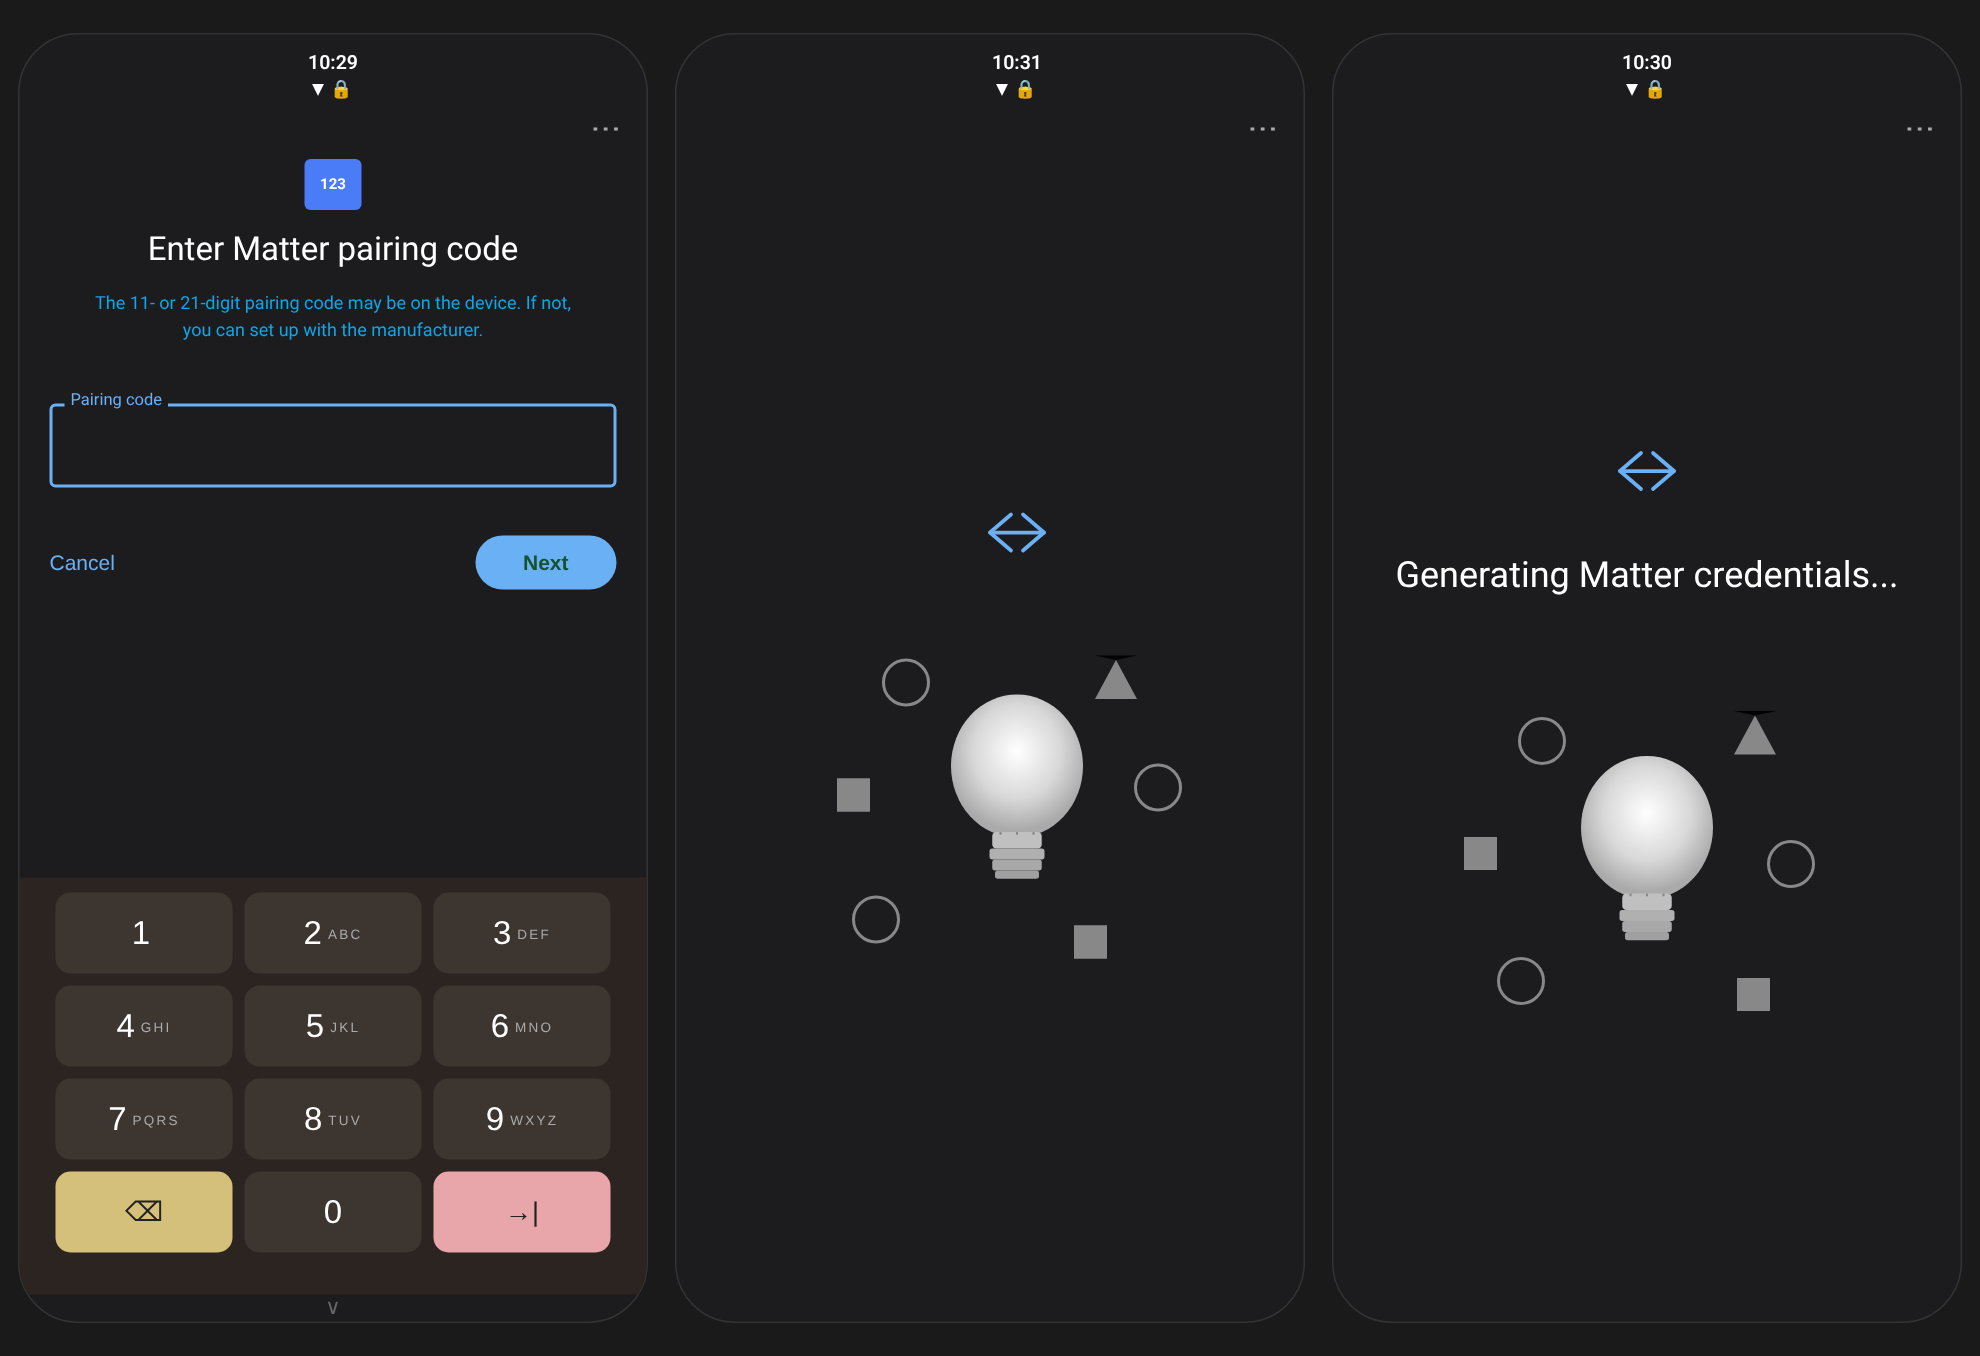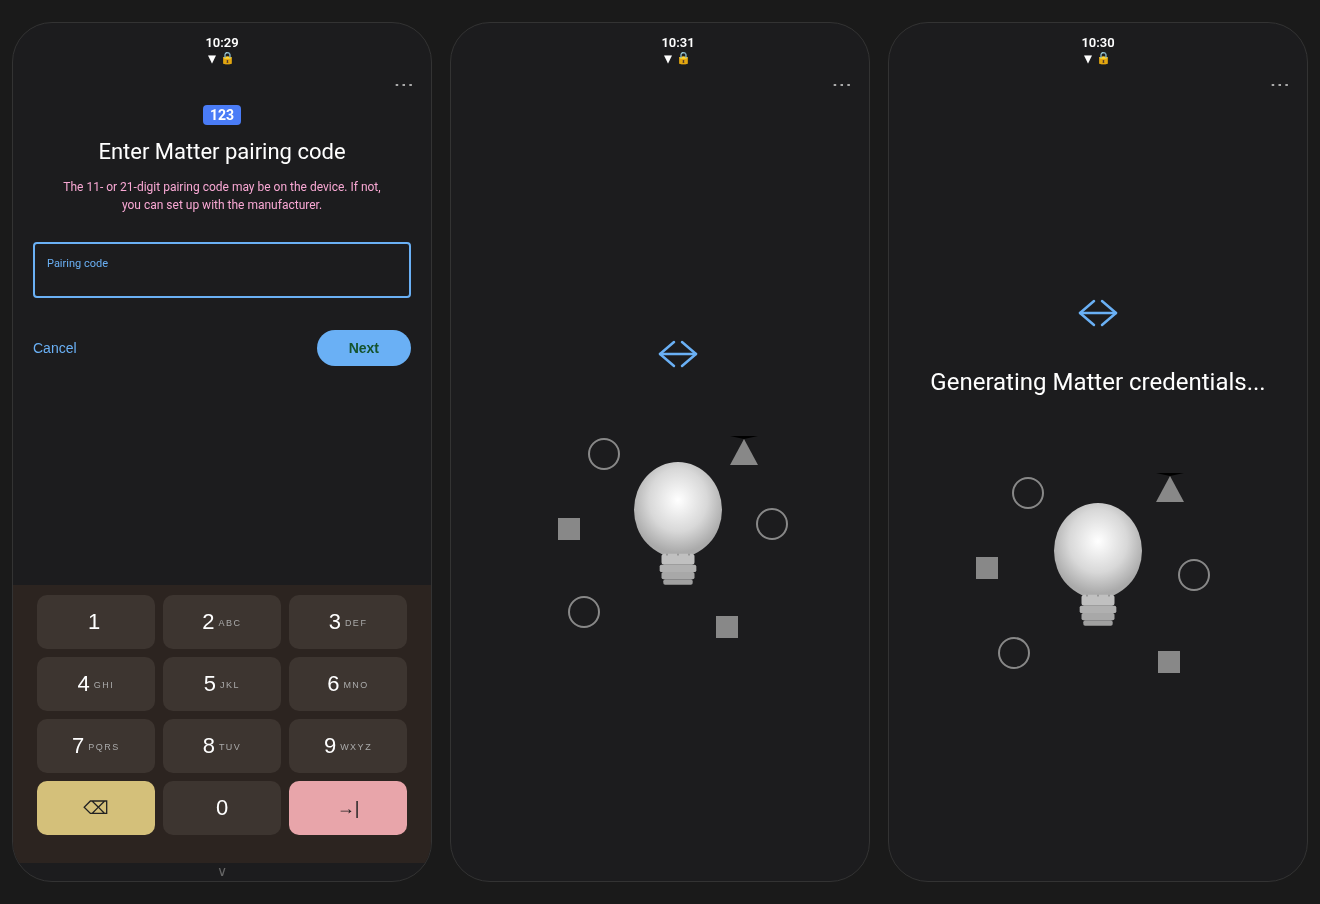--- a/index.html
+++ b/index.html
@@ -61,60 +61,59 @@
     }
 
     
     .phone-1-content {
       display: flex;
       flex-direction: column;
       height: calc(100% - 60px);
     }
     .matter-icon-badge {
       width: 38px;
-      height: 20px;
+      height: 34px;
       background: #4a7cf7;
       border-radius: 4px;
       display: flex;
       align-items: center;
       justify-content: center;
       margin: 0 auto 14px;
-      font-size: 14px;
+      font-size: 10px;
       color: #fff;
       font-weight: 700;
     }
     .enter-title {
       color: #fff;
       font-size: 22px;
       font-weight: 400;
       text-align: center;
       margin-bottom: 14px;
       padding: 0 20px;
     }
     .enter-desc {
-      color: #f9a8d4;
+      color: #0ea5e9;
       font-size: 12px;
       text-align: center;
       line-height: 1.5;
       padding: 0 30px;
-      margin-bottom: 28px;
+      margin-bottom: 40px;
     }
     .pairing-field-wrap {
       margin: 0 20px 0;
       position: relative;
     }
     .pairing-label {
       position: absolute;
       top: -9px;
       left: 10px;
       background: #1c1c1e;
       padding: 0 4px;
       color: #6ab0f5;
       font-size: 11px;
-      margin-top: 24px;
     }
     .pairing-input {
       width: 100%;
       background: transparent;
       border: 2px solid #6ab0f5;
       border-radius: 4px;
       height: 56px;
       color: #fff;
       font-size: 14px;
       padding: 12px 14px;

